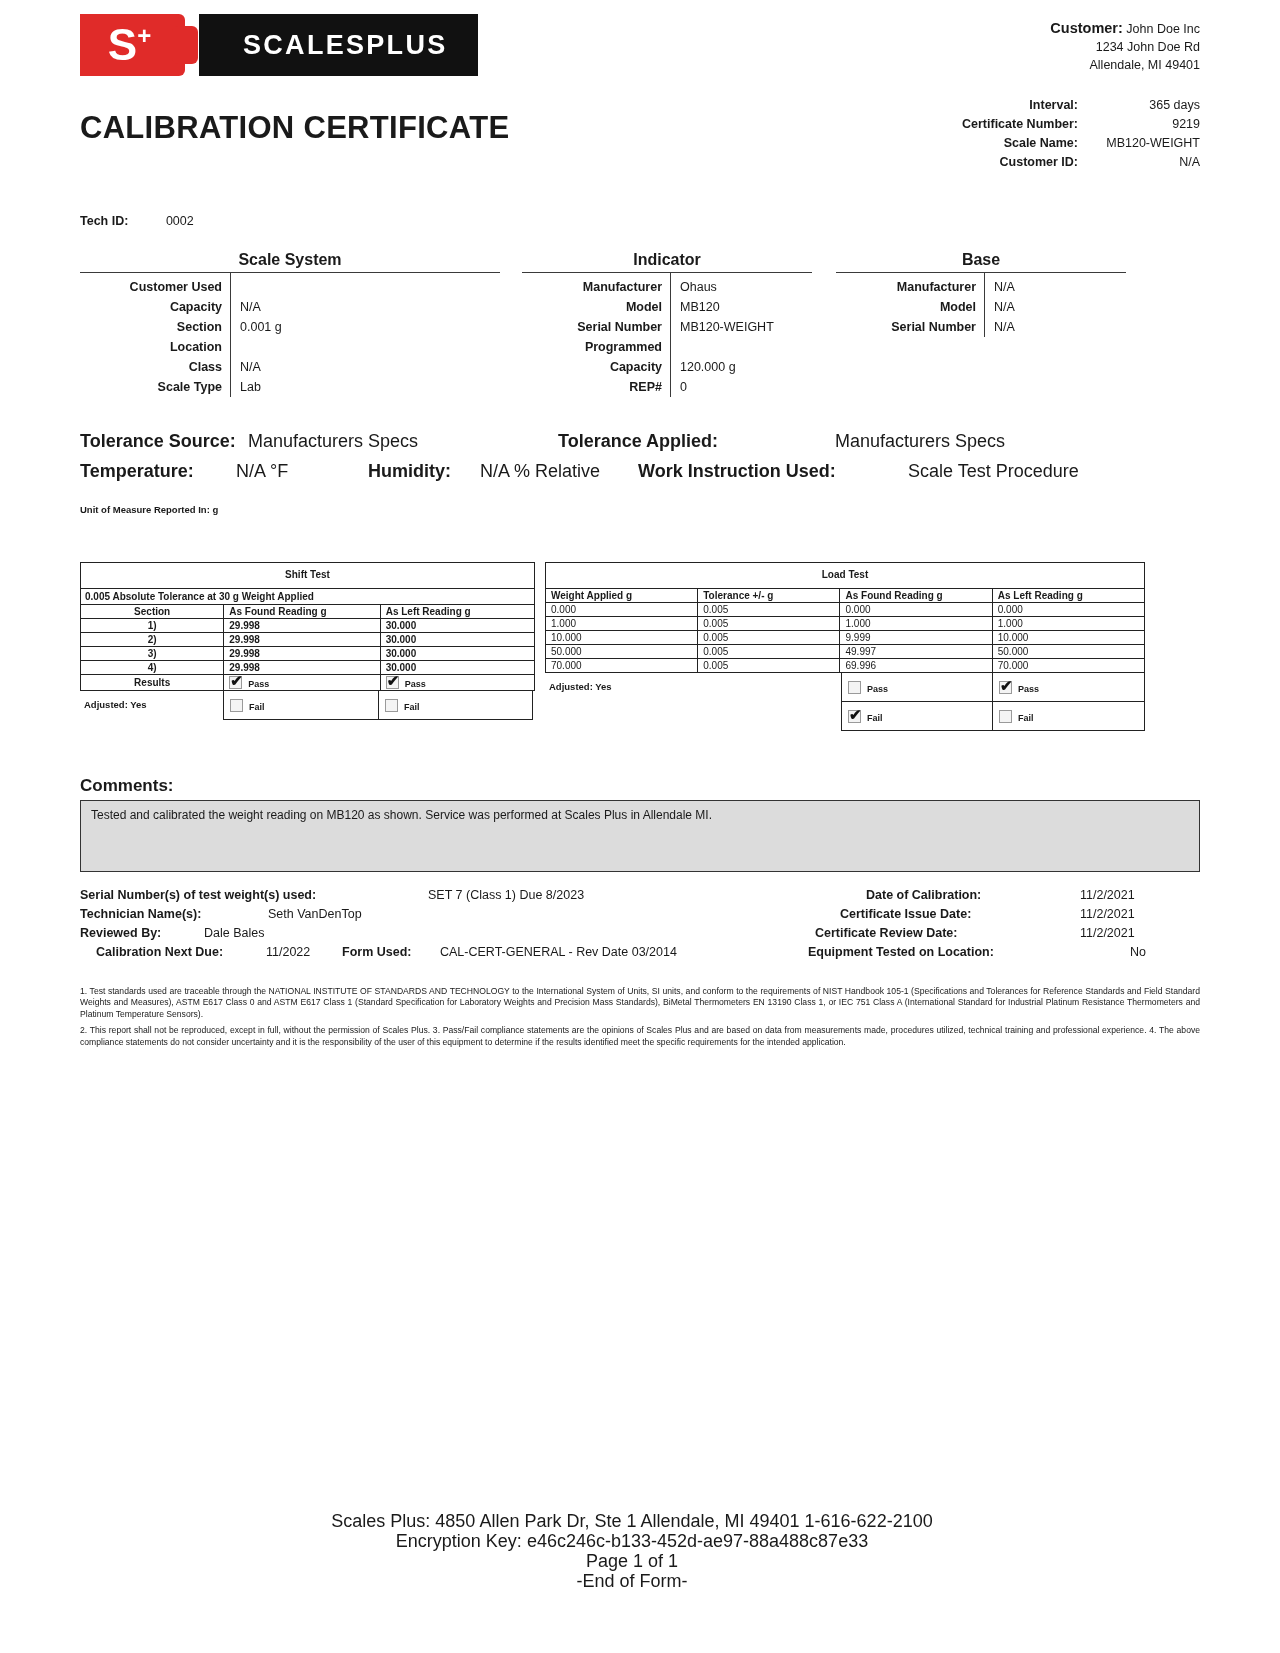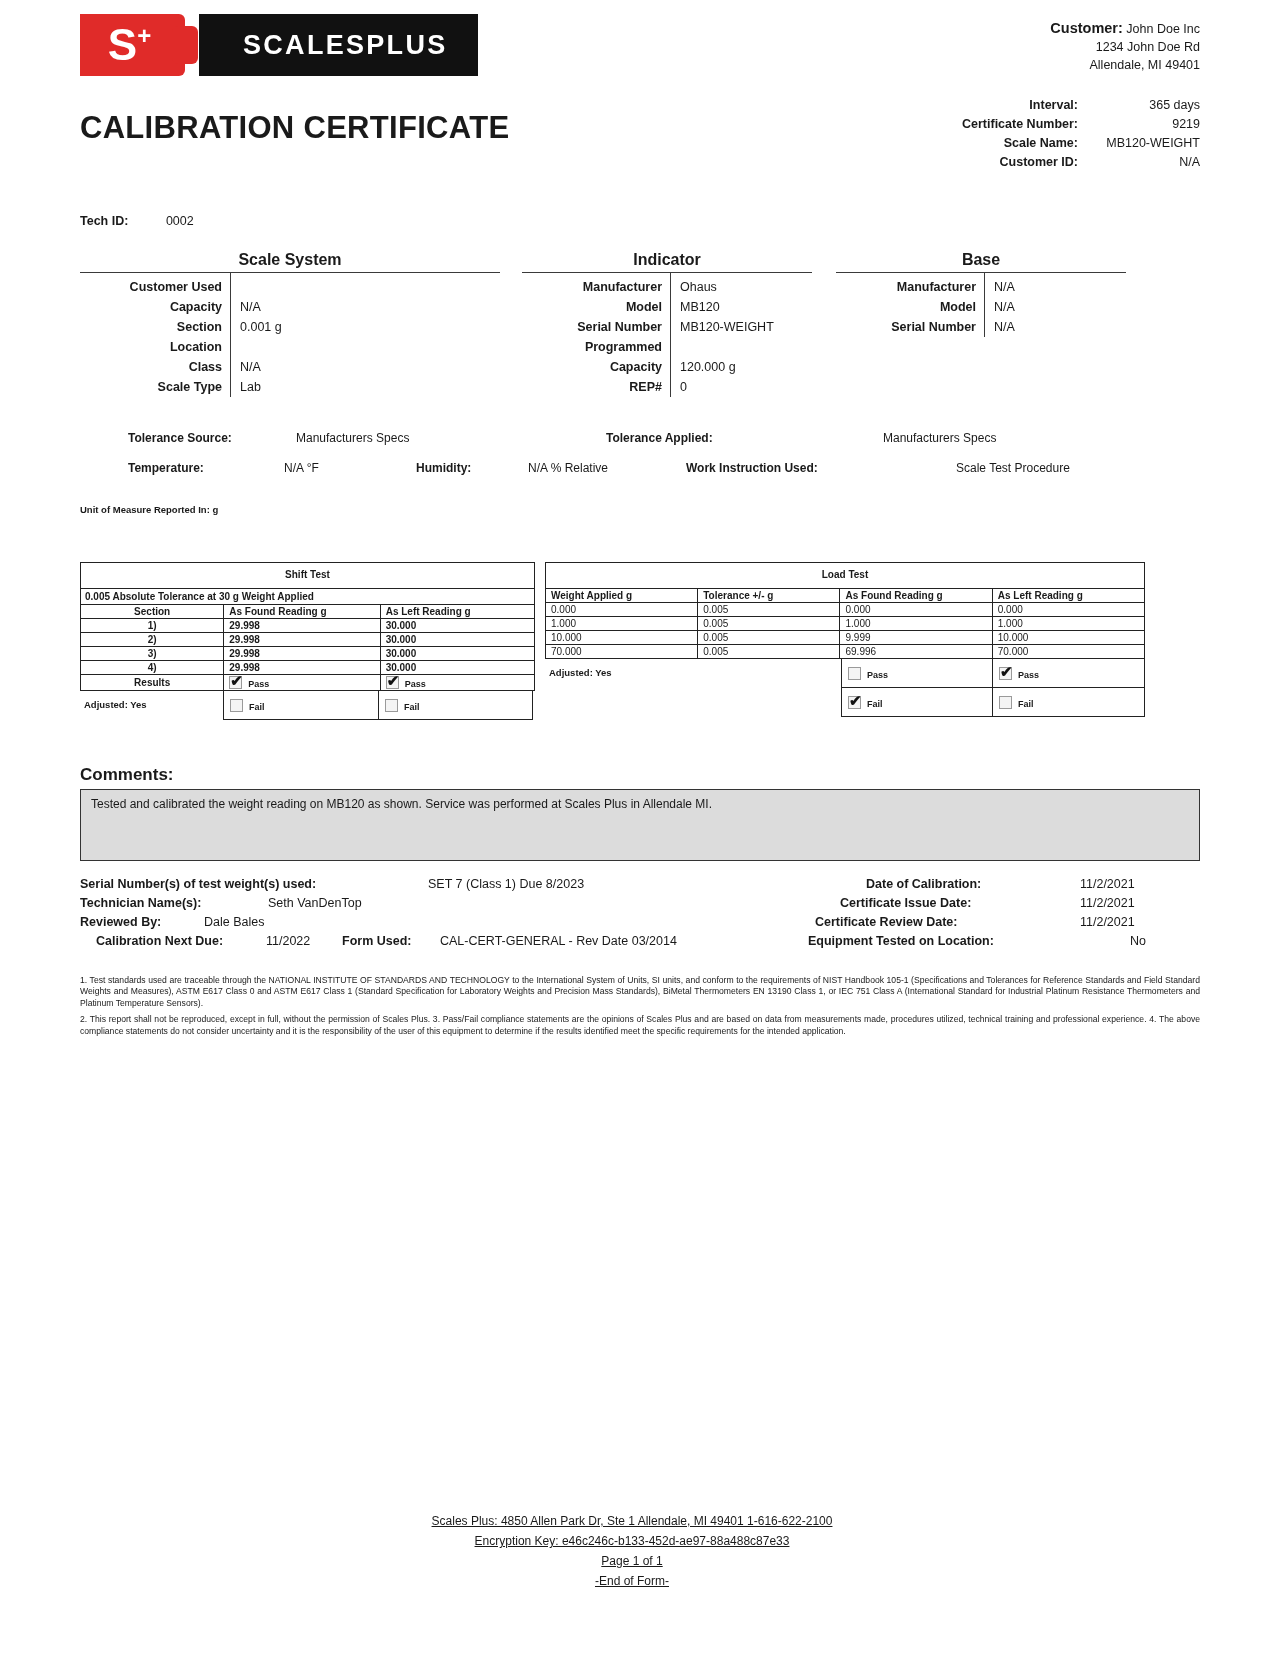--- a/index.html
+++ b/index.html
@@ -58,21 +58,21 @@
   .spec-rule { border-top:1.6px solid #3a3a3a; }
   .spec-body { display:flex; }
   .spec-labels { text-align:right; font-weight:bold; font-size:12.5px; padding:4px 8px 0 0; }
   .spec-values { border-left:1.6px solid #3a3a3a; font-size:12.5px; padding:4px 0 0 9px; flex:1; }
   .spec-labels div, .spec-values div { height:20px; line-height:20px; white-space:nowrap; }
   .spec-col.sys .spec-labels { width:150px; }
   .spec-col.ind .spec-labels { width:148px; }
   .spec-col.base .spec-labels { width:148px; }
 
   
-  .tolblock { margin-top:34px; font-size:12px;margin-left:48px; }
+  .tolblock { margin-top:34px; font-size:18px; }
   .tolrow { position:relative; height:30px; }
   .tolrow b { font-weight:bold; }
   .p { position:absolute; }
 
   .uom { margin-top:14px; font:700 9.5px/1 "Liberation Sans", sans-serif; }
 
   
   .tests { display:flex; margin-top:7px; align-items:flex-start; }
   table { border-collapse:collapse; }
   .tbl { border:1.6px solid #222;margin-top:40px; }
@@ -119,21 +119,21 @@
   
   .sig { margin-top:16px; position:relative; height:86px; font-size:12.5px; }
   .sig b { font-weight:bold; }
   .sigrow { position:relative; height:19px; }
 
   
   .fine { margin-top:12px; font-size:8.6px; line-height:11.6px; text-align:justify; }
   .fine p { margin:0 0 5px 0; }
 
   
-  .footer { position:absolute; left:0; right:16px; bottom:62px; text-align:center; font-size:12px; line-height:20px;text-decoration:underline; }
+  .footer { position:absolute; left:0; right:16px; bottom:62px; text-align:center; font-size:18px; line-height:20px; }
 </style>
 </head>
 <body>
 
 <div class="page">
 
   <div class="hdr">
     <div>
       <div class="logo">
         <div class="logo-mark">
@@ -347,20 +347,26 @@
           <td>1.000</td>
           <td>1.000</td>
         </tr>
         <tr>
           <td>10.000</td>
           <td>0.005</td>
           <td>9.999</td>
           <td>10.000</td>
         </tr>
         <tr>
+          <td>50.000</td>
+          <td>0.005</td>
+          <td>49.997</td>
+          <td>50.000</td>
+        </tr>
+        <tr>
           <td>70.000</td>
           <td>0.005</td>
           <td>69.996</td>
           <td>70.000</td>
         </tr>
       </tbody>
         </table>
 
       <div class="load-foot">
         <div class="adjcell adj">Adjusted: Yes</div>

